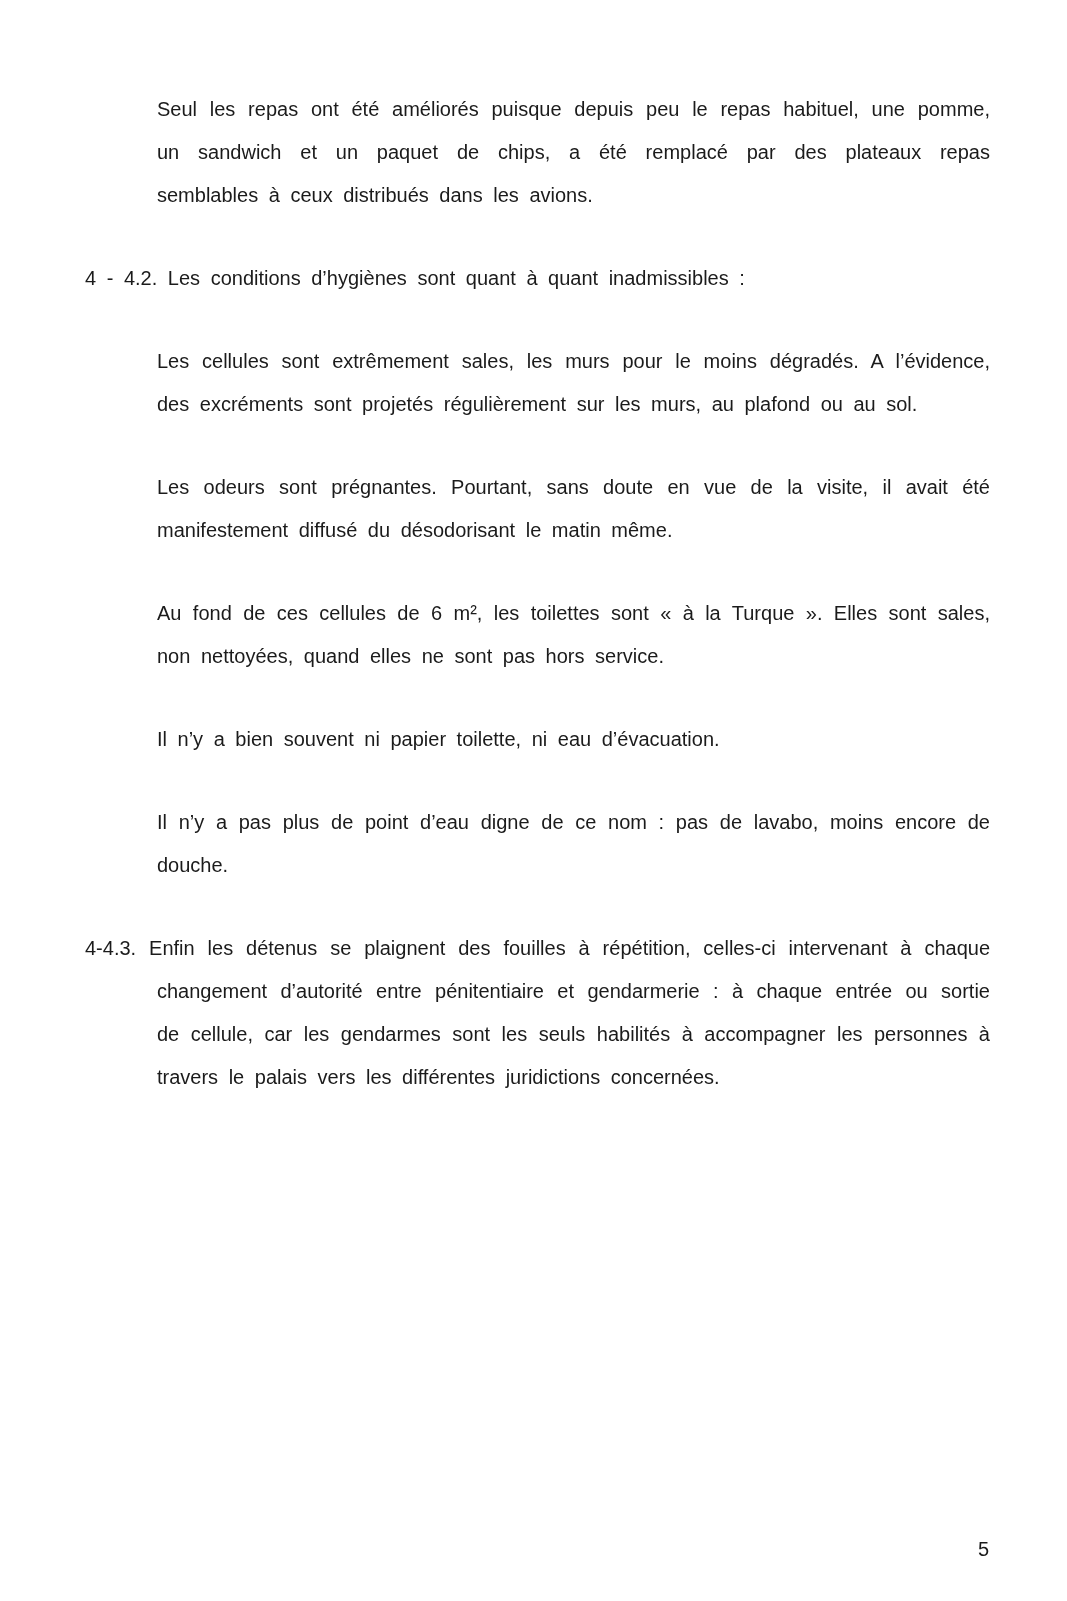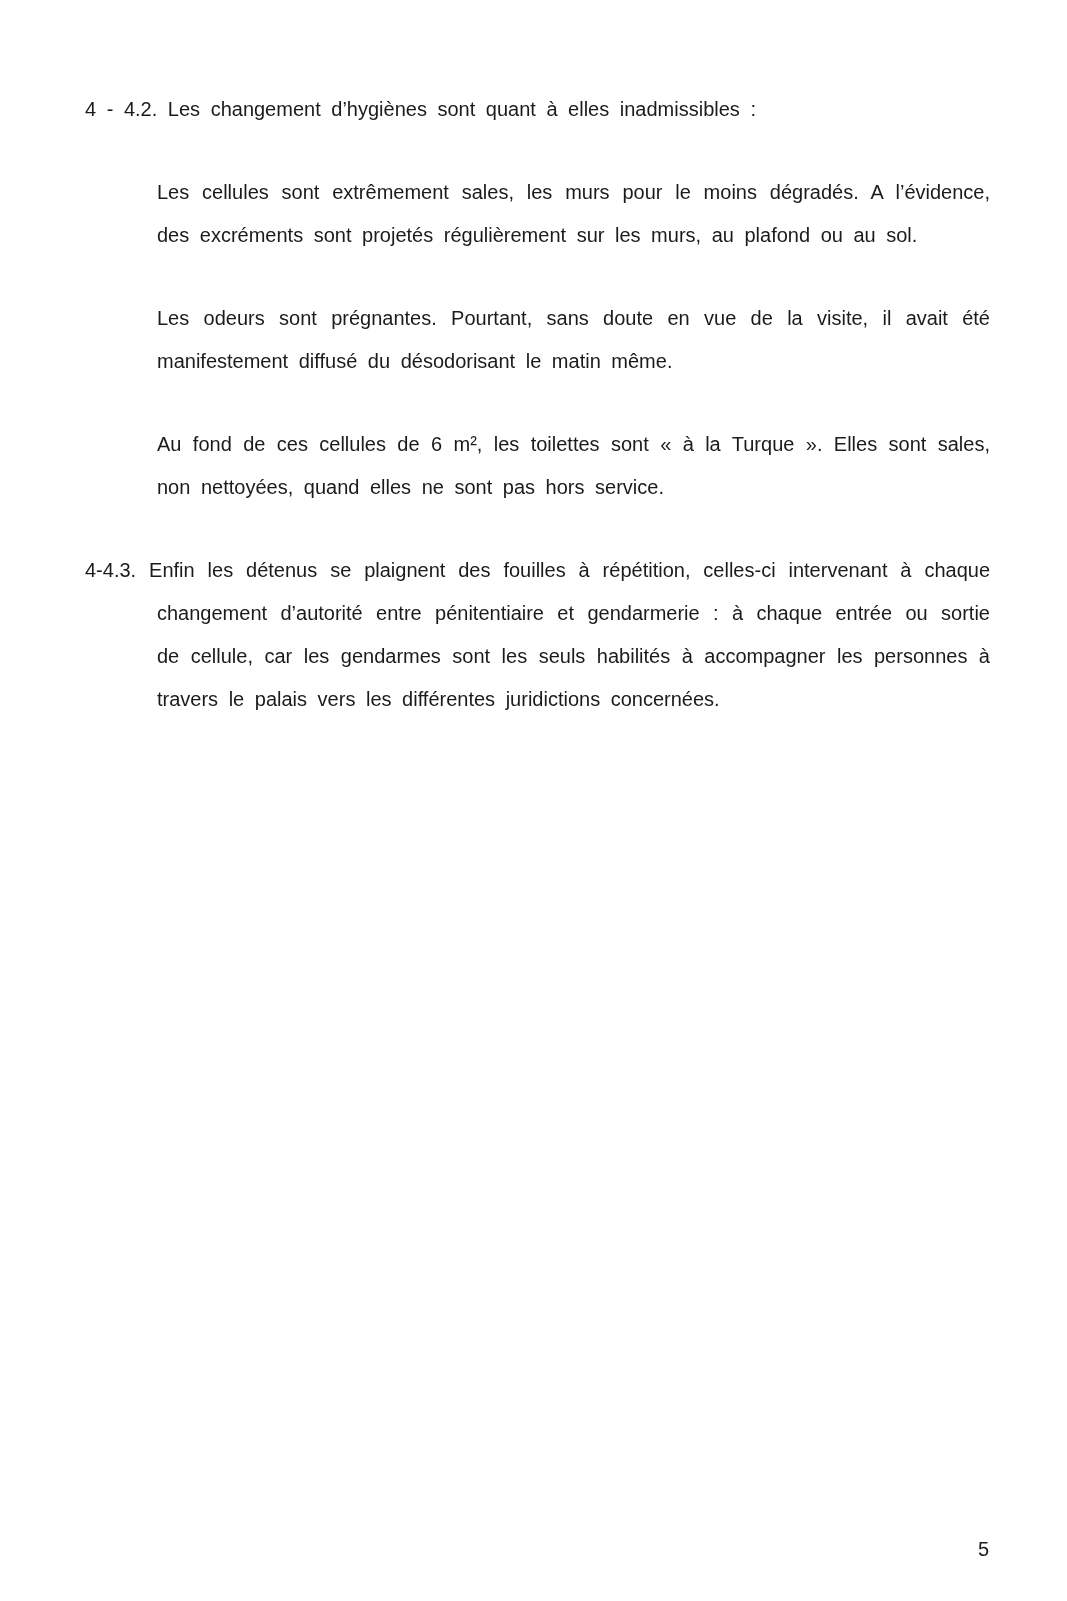--- a/index.html
+++ b/index.html
@@ -42,30 +42,33 @@
     bottom: 42px;
     font-size: 20px;
     line-height: 20px;
   }
 </style>
 </head>
 <body>
 
 <div class="page">
 
+  <p class="para indent">Seul les repas ont été améliorés puisque depuis peu le repas habituel, une pomme, un sandwich et un paquet de chips, a été remplacé par des plateaux repas semblables à ceux distribués dans les avions.</p>
 
-  <p class="para hang"><span class="section-label">4 - 4.2.</span> <span>Les changement d’hygiènes sont quant à elles inadmissibles :</span></p>
+  <p class="para hang"><span class="section-label">4 - 4.2.</span> <span>Les conditions d’hygiènes sont quant à quant inadmissibles :</span></p>
 
   <p class="para indent">Les cellules sont extrêmement sales, les murs pour le moins dégradés. A l’évidence, des excréments sont projetés régulièrement sur les murs, au plafond ou au sol.</p>
 
   <p class="para indent">Les odeurs sont prégnantes. Pourtant, sans doute en vue de la visite, il avait été manifestement diffusé du désodorisant le matin même.</p>
 
 
   <p class="para indent">Au fond de ces cellules de 6 m², les toilettes sont « à la Turque ». Elles sont sales, non nettoyées, quand elles ne sont pas hors service.</p>
 
 
+  <p class="para indent">Il n’y a bien souvent ni papier toilette, ni eau d’évacuation.</p>
 
+  <p class="para indent">Il n’y a pas plus de point d’eau digne de ce nom : pas de lavabo, moins encore de douche.</p>
 
   <p class="para hang"><span class="section-label">4-4.3.</span> <span>Enfin les détenus se plaignent des fouilles à répétition, celles-ci intervenant à chaque changement d’autorité entre pénitentiaire et gendarmerie : à chaque entrée ou sortie de cellule, car les gendarmes sont les seuls habilités à accompagner les personnes à travers le palais vers les différentes juridictions concernées.</span></p>
 
   <div class="page-number">5</div>
 
 </div>
 
 </body></html>

